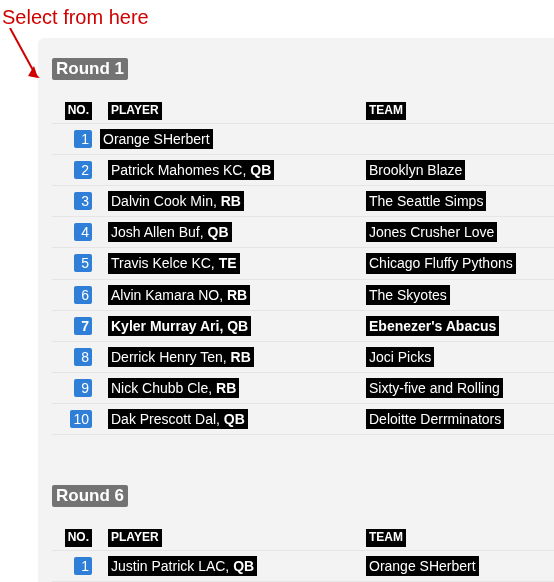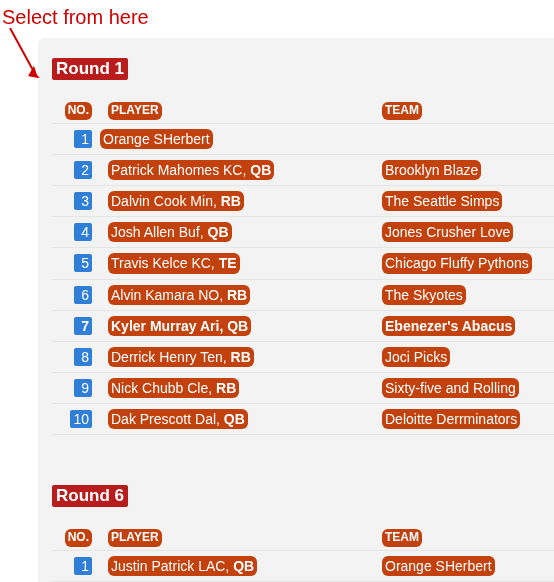--- a/index.html
+++ b/index.html
@@ -33,43 +33,43 @@
     left: 38px;
     right: 0;
     background: #f3f3f3;
     padding: 20px 0 40px 14px;
     border-radius: 6px 0 0 6px;
   }
   .round-block { margin-bottom: 50px; }
   .round-title-row { margin-bottom: 18px; }
   .round-title {
     display: inline-block;
-    background: #b91c1c;
+    background: #737373;
     color: #fff;
     font-weight: bold;
     font-size: 17px;
     padding: 1px 4px;
     border-radius: 2px;
   }
   .header-row, .data-row {
     display: flex;
     align-items: center;
     border-bottom: 1px solid #e5e5e5;
     padding: 5px 0;
   }
   .header-row { padding: 3px 0; }
   .col-no { width: 48px; text-align: right; padding-right: 8px; }
   .col-player { flex: 1; padding-left: 8px; min-width: 0; }
-  .col-team { width: 172px; }
+  .col-team { width: 188px; }
   .hl {
     display: inline-block;
-    background: #c2410c;
+    background: #000000;
     color: #fff;
     padding: 1px 3px;
-    border-radius: 6px;
+    border-radius: 0;
     line-height: 1.3;
   }
   .header-row .hl { font-weight: bold; font-size: 12px; }
   .no-pill {
     display: inline-block;
     background: #2f7ed8;
     color: #fff;
     min-width: 18px;
     text-align: right;
     padding: 1px 3px;

